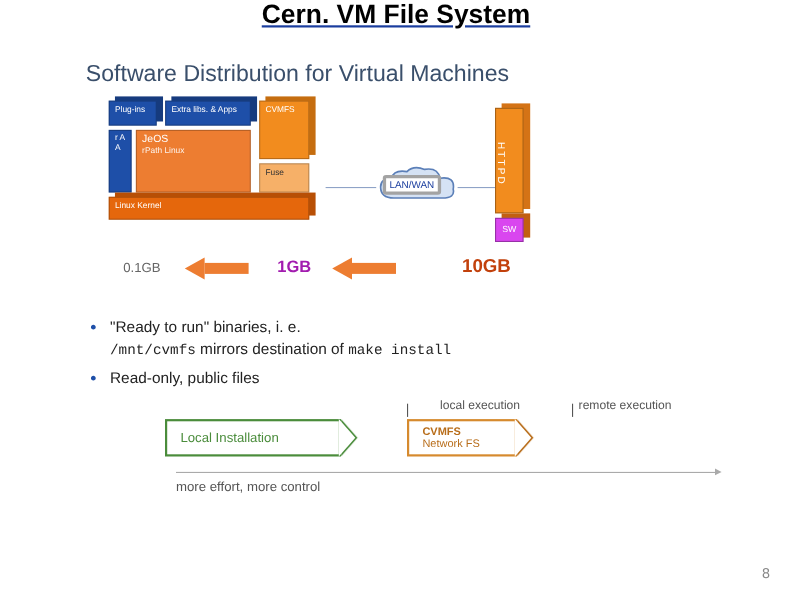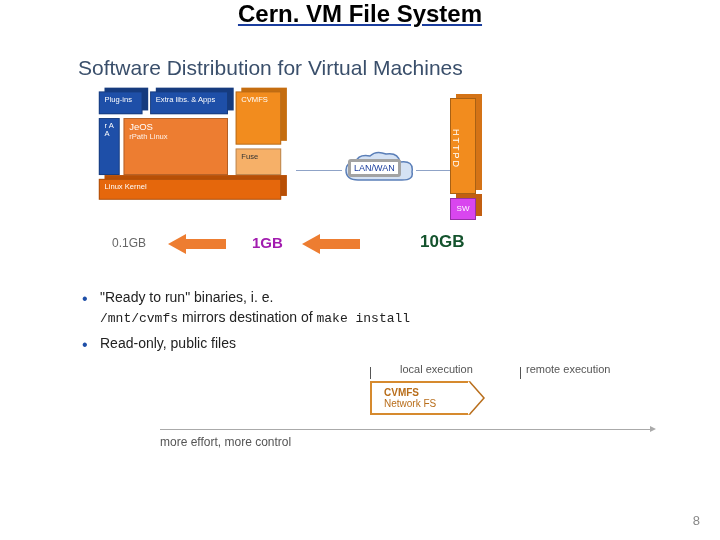--- a/index.html
+++ b/index.html
@@ -291,38 +291,41 @@
   <div class="cloud-line-r"></div>
 
   <div class="httpd-box">HTTPD</div>
   <div class="sw-box">SW</div>
 
   <div class="size-row">
     <span class="size-label" style="left:22px; top:2px;">0.1GB</span>
     <div class="big-arrow" style="left:78px; top:0;"></div>
     <span class="size-label" style="left:162px; top:0; font-size:15px; color:#a21caf; font-weight:600;">1GB</span>
     <div class="big-arrow" style="left:212px; top:0;"></div>
-    <span class="size-label" style="left:330px; top:-2px; font-size:17px; color:#14532d; font-weight:600;">10GB</span>
+    <span class="size-label" style="left:330px; top:-2px; font-size:17px; color:#c2410c; font-weight:600;">10GB</span>
   </div>
 </div>
 
 <ul class="bullets">
   <li>
     <span>"Ready to run" binaries, i. e.</span><br>
     <span class="mono">/mnt/cvmfs</span><span> mirrors destination of </span><span class="mono">make  install</span>
   </li>
   <li>Read-only, public files</li>
 </ul>
 
 <div class="diagram2">
   <div class="d2-label-top" style="left:310px;">local execution</div>
   <div class="d2-label-top" style="left:436px;">remote execution</div>
   <div class="d2-line-top"></div>
   <div class="d2-line-top2"></div>
 
+  <div class="chevron chev-green">
+    <span>Local Installation</span>
+  </div>
   <div class="chevron chev-orange">
     <div>
       <div class="small-line" style="font-weight:600;">CVMFS</div>
       <div class="small-line">Network FS</div>
     </div>
   </div>
 
   <div class="footer-arrow"></div>
   <div class="footer-label">more effort, more control</div>
 </div>

